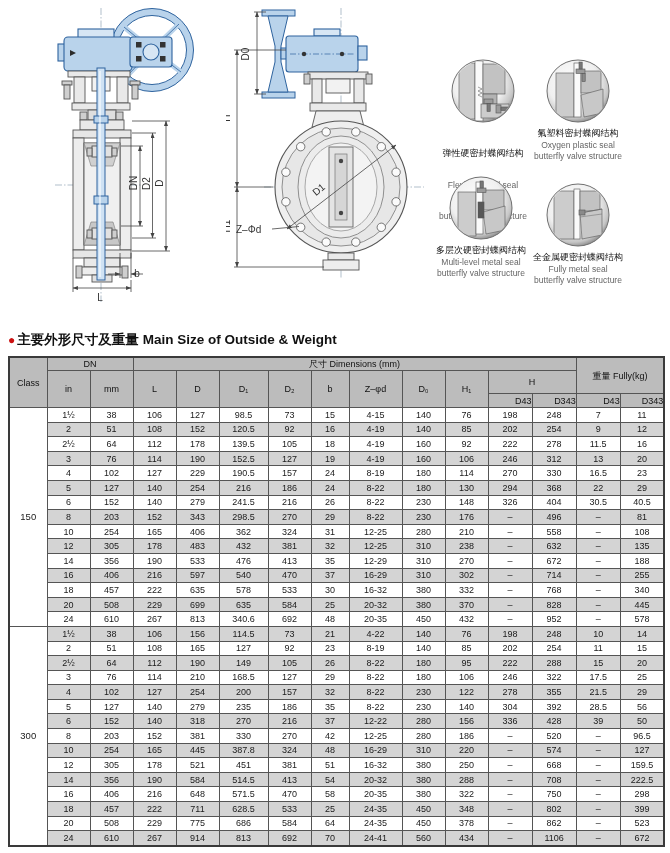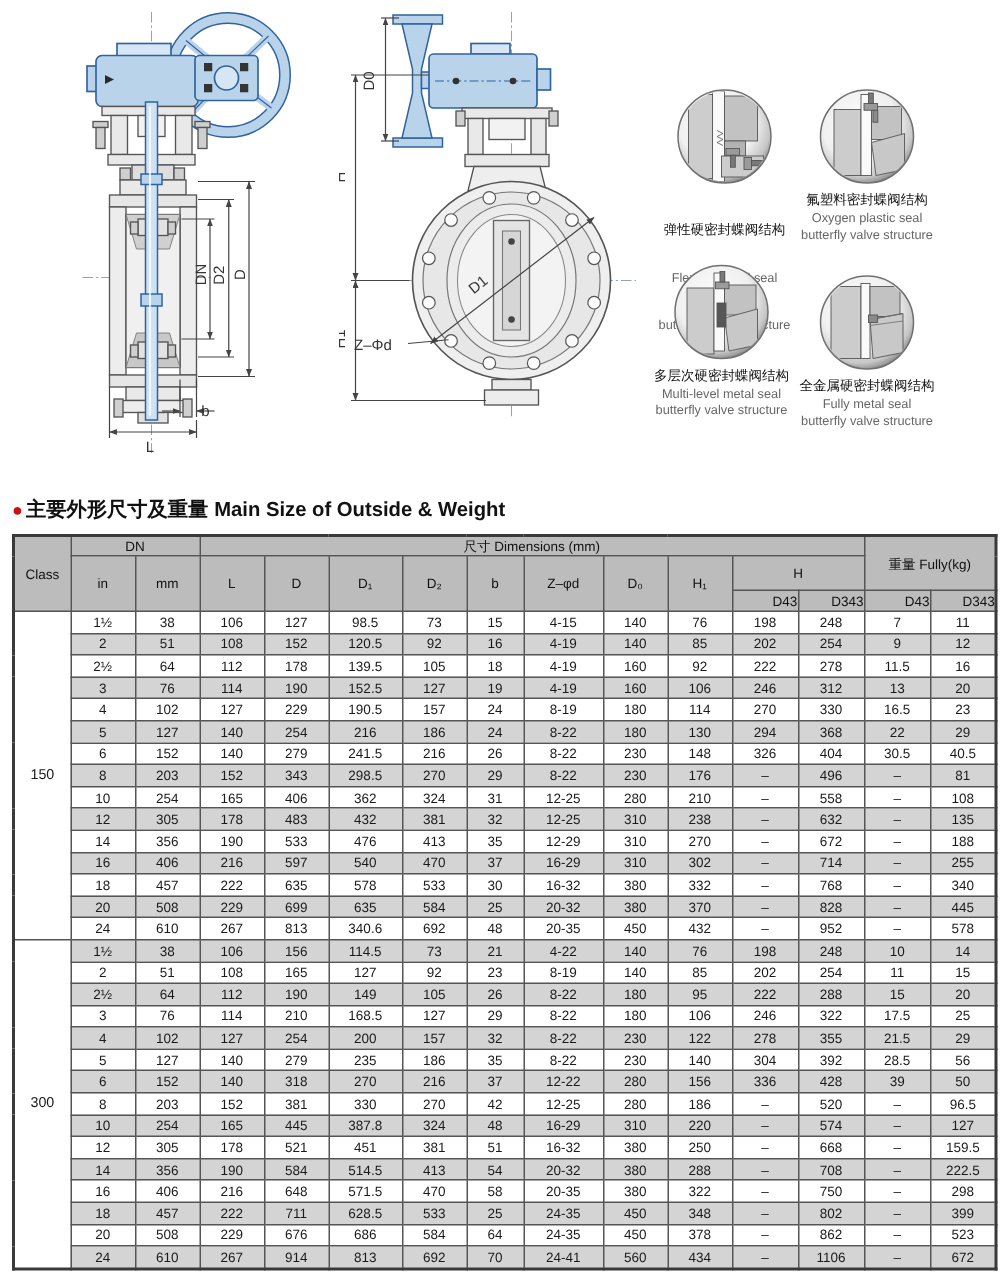--- a/index.html
+++ b/index.html
@@ -855,21 +855,21 @@
         <td>348</td>
         <td>–</td>
         <td>802</td>
         <td>–</td>
         <td>399</td>
       </tr>
       <tr>
         <td>20</td>
         <td>508</td>
         <td>229</td>
-        <td>676</td>
+        <td>775</td>
         <td>686</td>
         <td>584</td>
         <td>64</td>
         <td>24-35</td>
         <td>450</td>
         <td>378</td>
         <td>–</td>
         <td>862</td>
         <td>–</td>
         <td>523</td>

